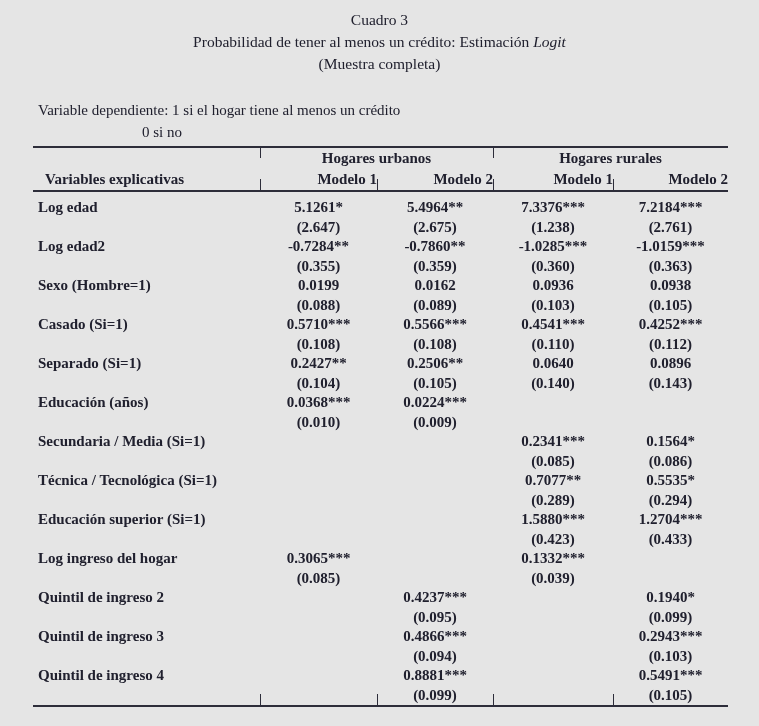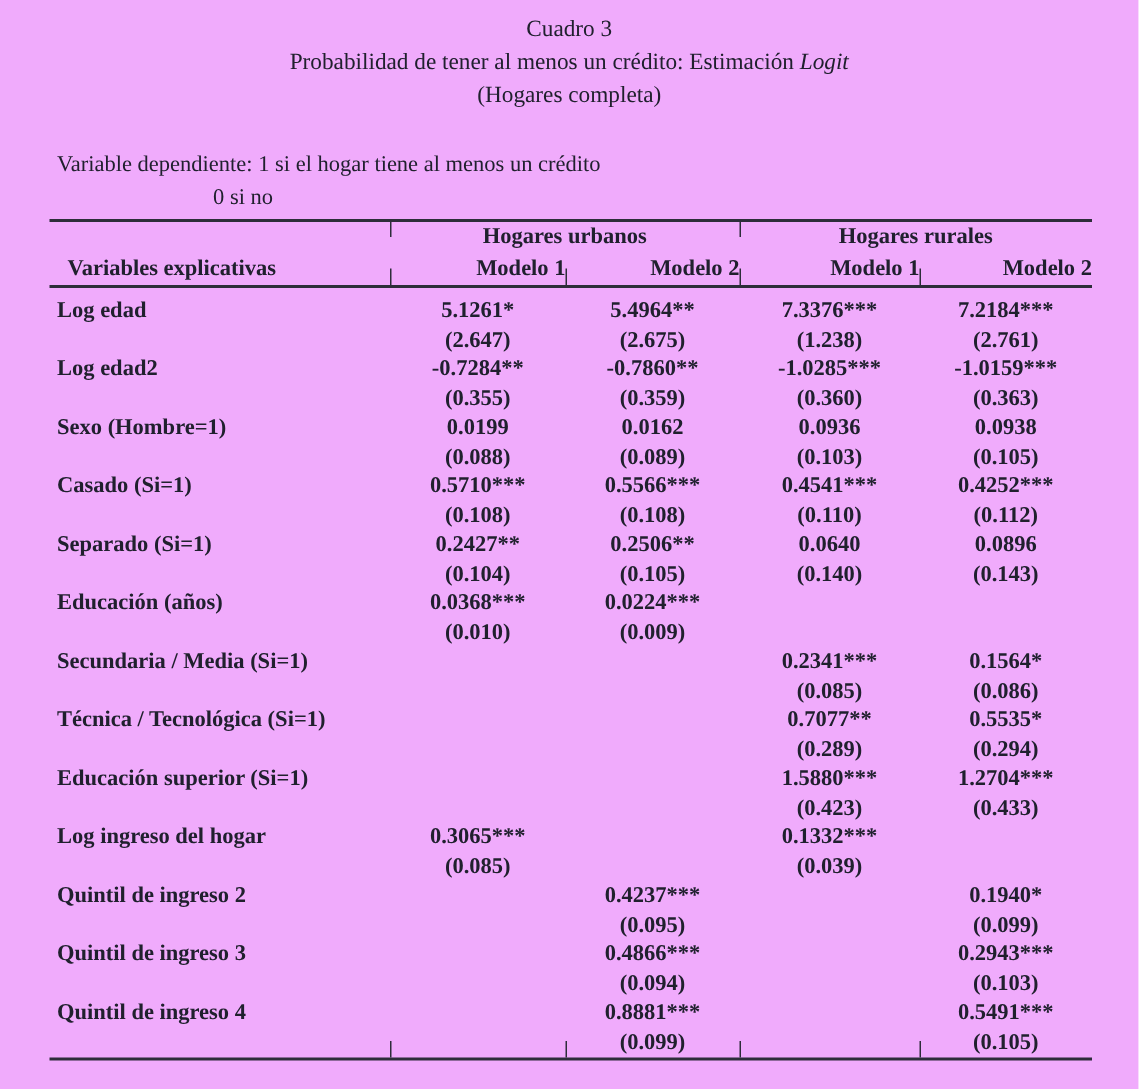--- a/index.html
+++ b/index.html
@@ -1,19 +1,19 @@
 <!DOCTYPE html>
 <html><head>
 <meta charset="utf-8">
 <style>
   * { margin:0; padding:0; box-sizing:border-box; }
   html,body { background:#ffffff; }
   .page {
     width:759px; height:726px; position:relative; overflow:hidden;
-    background:#f0abfc; color:#20202e;
+    background:#e5e5e5; color:#20202e;
     font-family:"Liberation Serif","DejaVu Serif",serif;
     font-size:15px;
   }
   .title-block { padding-top:9px; text-align:center; font-size:15.5px; }
   .title-block .tline { line-height:22px; }
   .italic { font-style:italic; }
 
   .depvar { margin-top:24px; margin-left:38px; }
   .depvar .dline { line-height:22px; }
   .depvar .indent { margin-left:104px; }
@@ -44,21 +44,21 @@
   .coef, .se { height:19.5px; line-height:19.5px; white-space:nowrap; }
 </style>
 </head>
 <body>
 
 <div class="page">
 
   <div class="title-block">
     <div class="tline">Cuadro 3</div>
     <div class="tline"><span>Probabilidad de tener al menos un crédito: Estimación </span><span class="italic">Logit</span></div>
-    <div class="tline">(Hogares completa)</div>
+    <div class="tline">(Muestra completa)</div>
   </div>
 
   <div class="depvar">
     <div class="dline">Variable dependiente: 1 si el hogar tiene al menos un crédito</div>
     <div class="dline indent">0 si no</div>
   </div>
 
   <div class="table">
     <div class="rule"></div>
 

